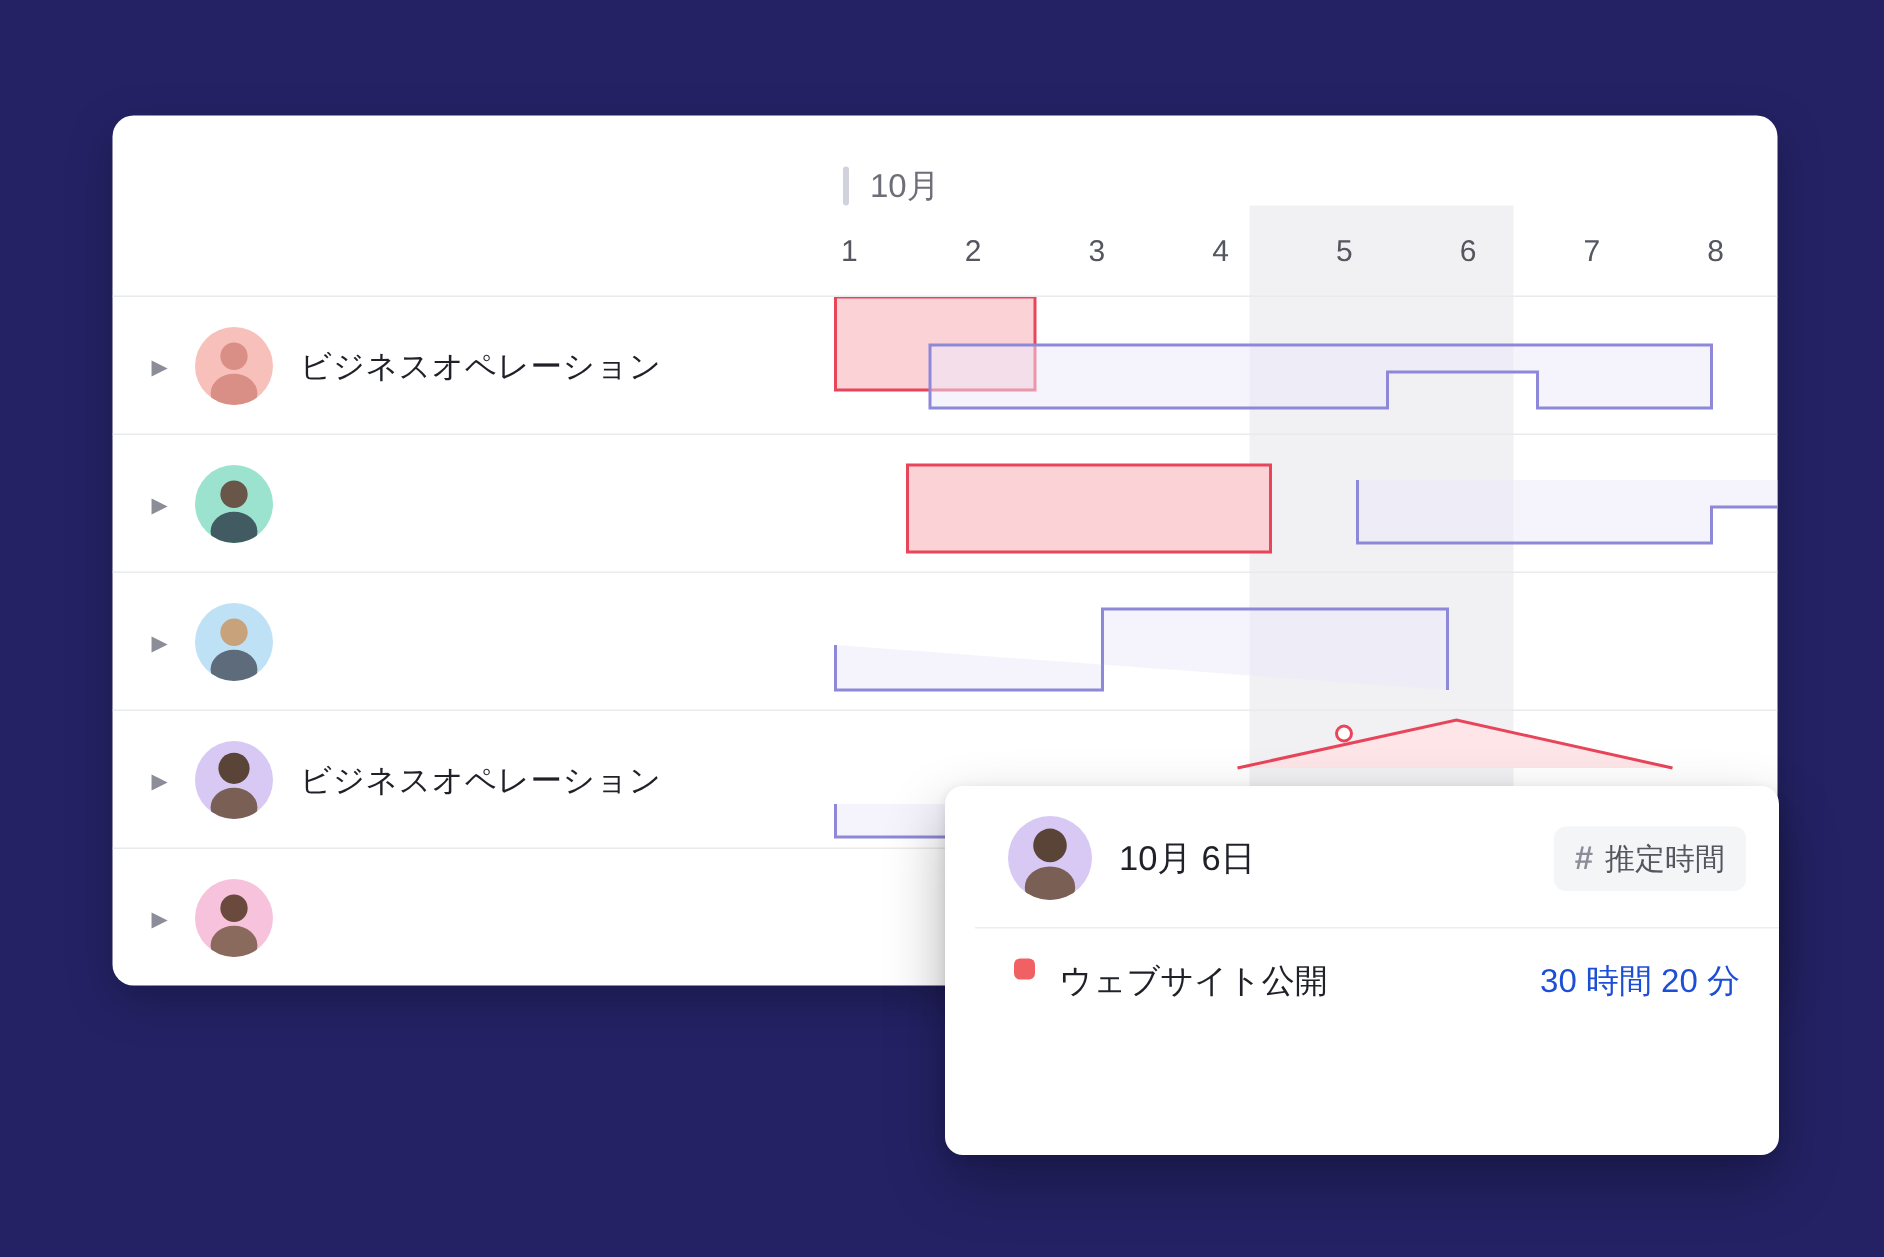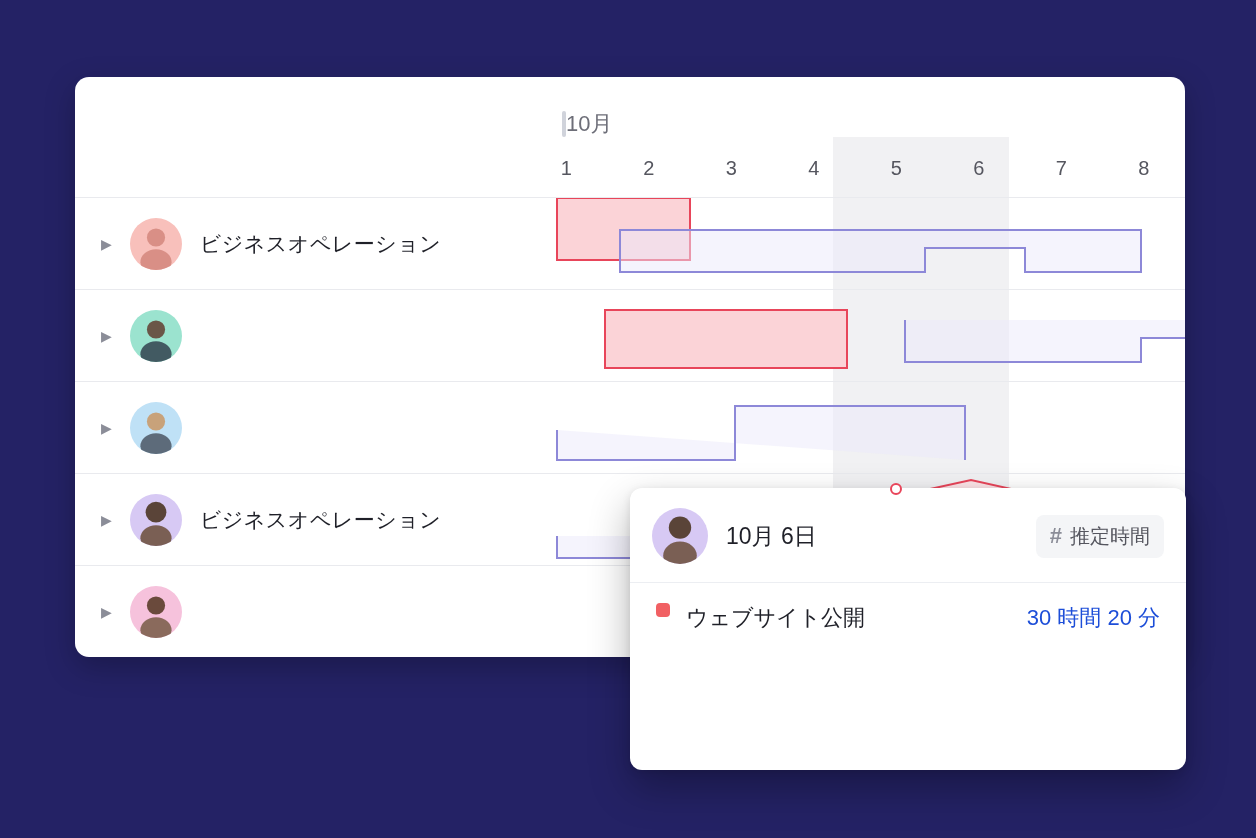--- a/index.html
+++ b/index.html
@@ -24,21 +24,21 @@
   }
 
   
   .timeline-header {
     position: absolute;
     left: 450px; right: 0; top: 0; height: 120px;
   }
   .month-marker {
     position: absolute;
     left: 37px; top: 32px;
-    display: flex; align-items: center; 
+    display: flex; align-items: center; gap: 14px;
     color: #6d6e78; font-size: 22px;
   }
   .month-tick {
     width: 4px; height: 26px; background: #d0d3db; border-radius: 2px;
   }
   .days {
     position: absolute;
     left: 0; right: 0; top: 80px; height: 40px;
     display: flex;
   }
@@ -90,26 +90,27 @@
   }
 
   
   .shape {
     position: absolute;
   }
 
   
   .popover {
     position: absolute;
-    left: 630px; top: 488px;
-    width: 556px; height: 282px;
+    left: 630px; top: 524px;
+    width: 556px; height: 246px;
     background: #fff;
     border-radius: 12px;
     box-shadow: 0 18px 40px rgba(0,0,0,.3), 0 2px 8px rgba(0,0,0,.1);
     z-index: 10;
+    padding-left: 20px;
   }
   .popover-header {
     display: flex; align-items: center;
     padding: 20px 22px 18px 22px; gap: 18px;
     border-bottom: 1px solid #eceef2;
   }
   .popover .avatar { width: 56px; height: 56px; }
   .popover-date { font-size: 23px; color: #1f2028; flex: 1; }
   .badge {
     display: flex; align-items: center; gap: 8px;

